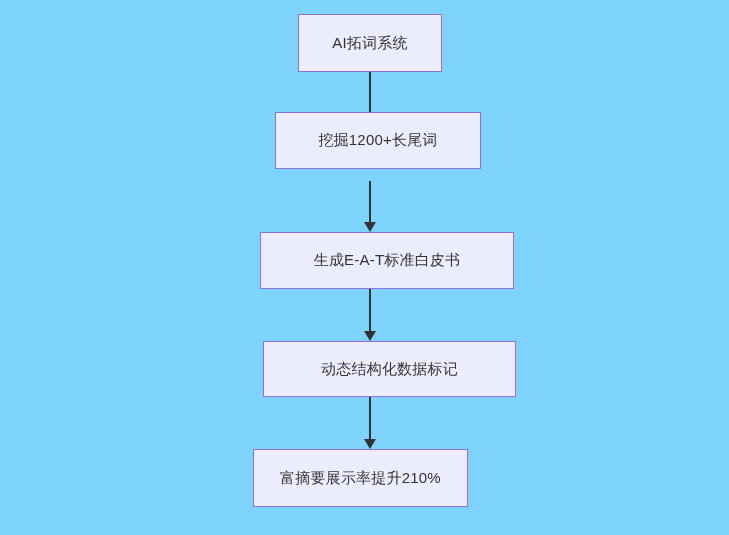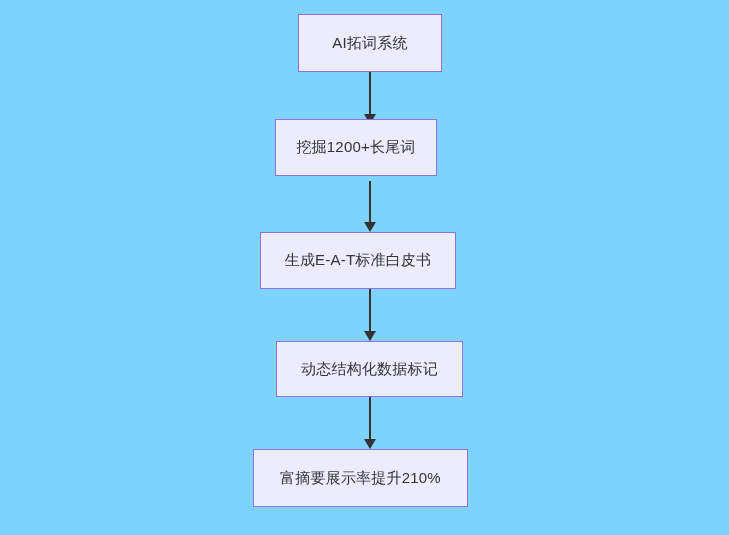--- a/index.html
+++ b/index.html
@@ -56,39 +56,39 @@
 
   <div class="node" style="left:298px; top:14px; width:144px; height:58px;">
     <span class="node-label">AI拓词系统</span>
   </div>
 
   <div class="connector" style="left:363px; top:72px; height:52px;">
     <div class="line"></div>
     <div class="arrowhead"></div>
   </div>
 
-  <div class="node" style="left:275px; top:119px; width:162px; height:57px;">
+  <div class="node" style="left:275px; top:112px; width:206px; height:57px;">
     <span class="node-label">挖掘1200+长尾词</span>
   </div>
 
   <div class="connector" style="left:363px; top:181px; height:51px;">
     <div class="line"></div>
     <div class="arrowhead"></div>
   </div>
 
-  <div class="node" style="left:260px; top:232px; width:196px; height:57px;">
+  <div class="node" style="left:260px; top:232px; width:254px; height:57px;">
     <span class="node-label">生成E-A-T标准白皮书</span>
   </div>
 
   <div class="connector" style="left:363px; top:289px; height:52px;">
     <div class="line"></div>
     <div class="arrowhead"></div>
   </div>
 
-  <div class="node" style="left:276px; top:341px; width:187px; height:56px;">
+  <div class="node" style="left:263px; top:341px; width:253px; height:56px;">
     <span class="node-label">动态结构化数据标记</span>
   </div>
 
   <div class="connector" style="left:363px; top:397px; height:52px;">
     <div class="line"></div>
     <div class="arrowhead"></div>
   </div>
 
   <div class="node" style="left:253px; top:449px; width:215px; height:58px;">
     <span class="node-label">富摘要展示率提升210%</span>

